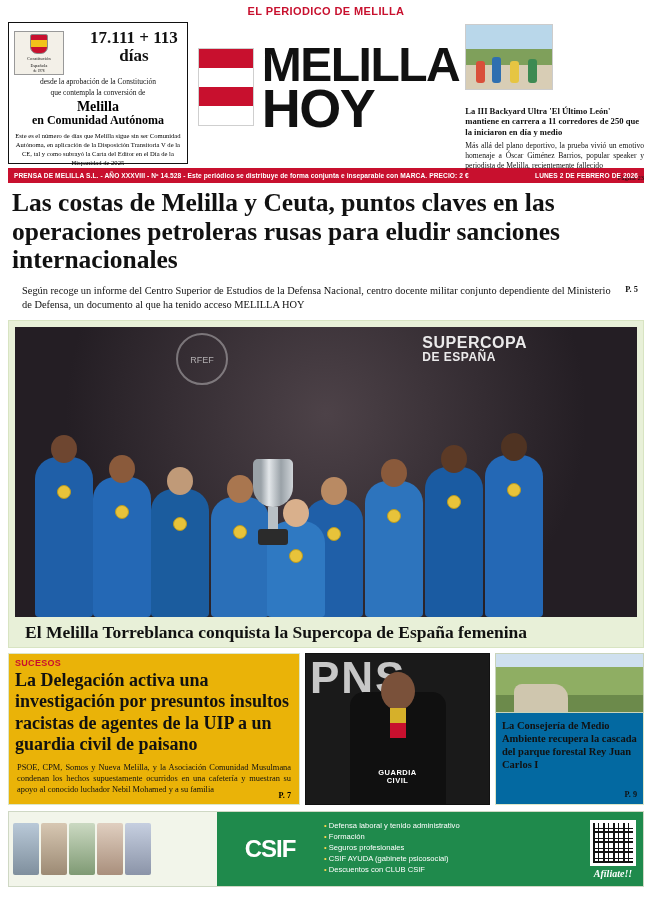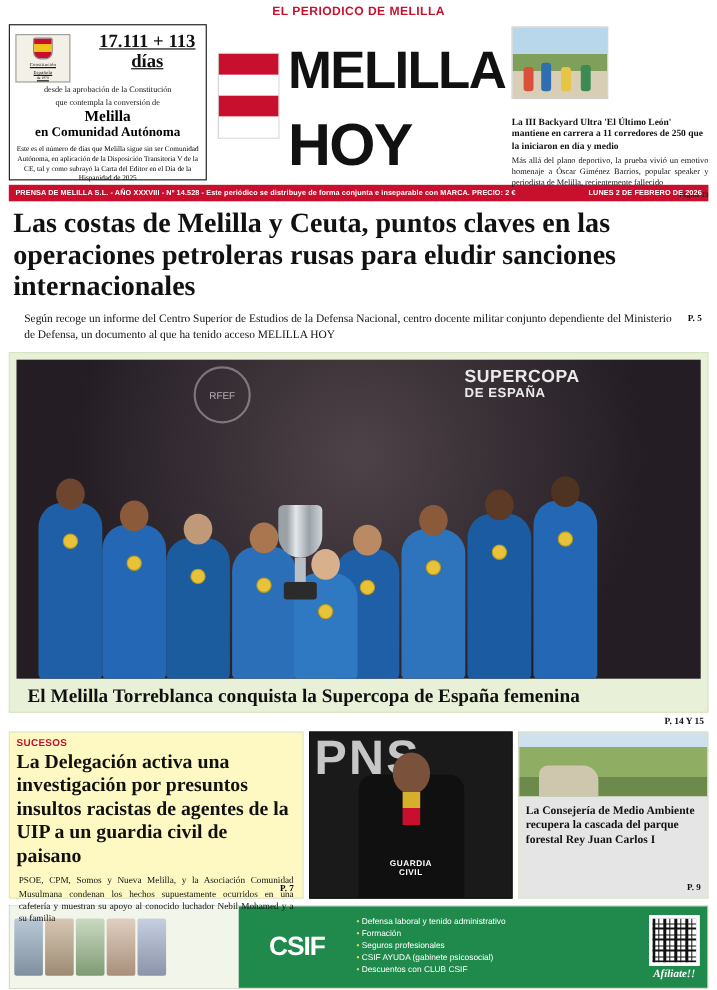--- a/index.html
+++ b/index.html
@@ -38,21 +38,21 @@
   }
 
   
   .leftbox {
     width: 196px;
     border: 1px solid #111;
     padding: 4px 5px;
     text-align: center;
     display: flex; flex-direction: column;
   }
-  .leftbox .row1 { display: flex; gap: 22px; align-items: flex-start; text-decoration: underline; }
+  .leftbox .row1 { display: flex; gap: 22px; align-items: flex-start; }
   .shield {
     width: 50px; height: 44px;
     border: 1px solid #999;
     background: #f3f0e8;
     position: relative;
     flex: 0 0 auto;
     margin-top: 4px;
     display: flex; flex-direction: column; align-items: center; justify-content: center;
   }
   .shield .crest {
@@ -103,21 +103,21 @@
   .logo .flag .f3 { flex: 1; background: #c8102e; }
   .logo .flag .f4 { flex: 1; background: #ffffff; }
   .logo .word1, .logo .word2 {
     font-family: "Liberation Sans", sans-serif;
     font-weight: bold;
     color: #111;
     letter-spacing: -1.5px;
     line-height: .86;
   }
   .logo .word1 { font-size: 48px; margin-left: 62px; padding-top: 22px; }
-  .logo .word2 { font-size: 54px; margin-left: 62px; margin-top: 24px; }
+  .logo .word2 { font-size: 54px; margin-left: 62px; }
 
   
   .promo {
     width: 196px;
     display: flex; flex-direction: column;
     padding-top: 2px;
   }
   .promo .ptop { display: flex; gap: 16px; flex-direction: column; }
   .promo .pimg {
     width: 88px; height: 66px;
@@ -246,22 +246,22 @@
   }
 
   
   .lower {
     display: flex;
     margin: 5px 8px 0 8px;
     gap: 5px;
     height: 152px;
   }
   .sucesos {
-    width: 268px;
-    background: #fef9c3;
+    width: 292px;
+    background: #eab308;
     border: 1px solid #dde6c8;
     padding: 4px 6px 2px 6px;
     position: relative;
   }
   .sucesos .tag {
     color: #c8102e; font-family: "Liberation Sans", sans-serif;
     font-weight: bold; font-size: 9px; letter-spacing: .3px;
   }
   .sucesos .title {
     font-family: "Liberation Serif", serif; font-weight: bold;
@@ -314,21 +314,21 @@
     height: 60px;
     background: linear-gradient(180deg,#cfe0ef 0 22%, #8fae63 22% 70%, #6c8a4b 70% 100%);
     border: 1px solid #c8d3bb;
     position: relative; overflow: hidden;
   }
   .rightcol .rphoto .rock {
     position: absolute; bottom: 0; left: 18px; width: 54px; height: 28px;
     background: #cfc6ae; border-radius: 8px 14px 0 0;
   }
   .rightcol .rtext {
-    background: #e5e5e5;
+    background: #0369a1;
     border: 1px solid #dde6c8; border-top: none;
     flex: 1;
     font-family: "Liberation Serif", serif; font-weight: bold;
     font-size: 10.5px; line-height: 1.25; color: #111;
     padding: 6px 6px 0 6px;
     position: relative;
   }
   .rightcol .rtext .pg {
     position: absolute; right: 6px; bottom: 3px; font-size: 8.2px; font-weight: bold; padding-left: 13px;
   }
@@ -503,21 +503,20 @@
         </div>
 
       <div class="trophy">
         <div class="cup"></div>
           <div class="stem"></div>
           <div class="base"></div>
       </div>
     </div>
     <div class="hero-caption">El Melilla Torreblanca conquista la Supercopa de España femenina</div>
   </div>
-  <div class="hero-pages">P. 14 Y 15</div>
 
   <div class="lower">
 
     <div class="sucesos">
       <div class="tag">SUCESOS</div>
       <div class="title">La Delegación activa una investigación por presuntos insultos racistas de agentes de la UIP a un guardia civil de paisano</div>
       <div class="body">PSOE, CPM, Somos y Nueva Melilla, y la Asociación Comunidad Musulmana condenan los hechos supuestamente ocurridos en una cafetería y muestran su apoyo al conocido luchador Nebil Mohamed y a su familia</div>
       <div class="pg">P. 7</div>
     </div>
 

